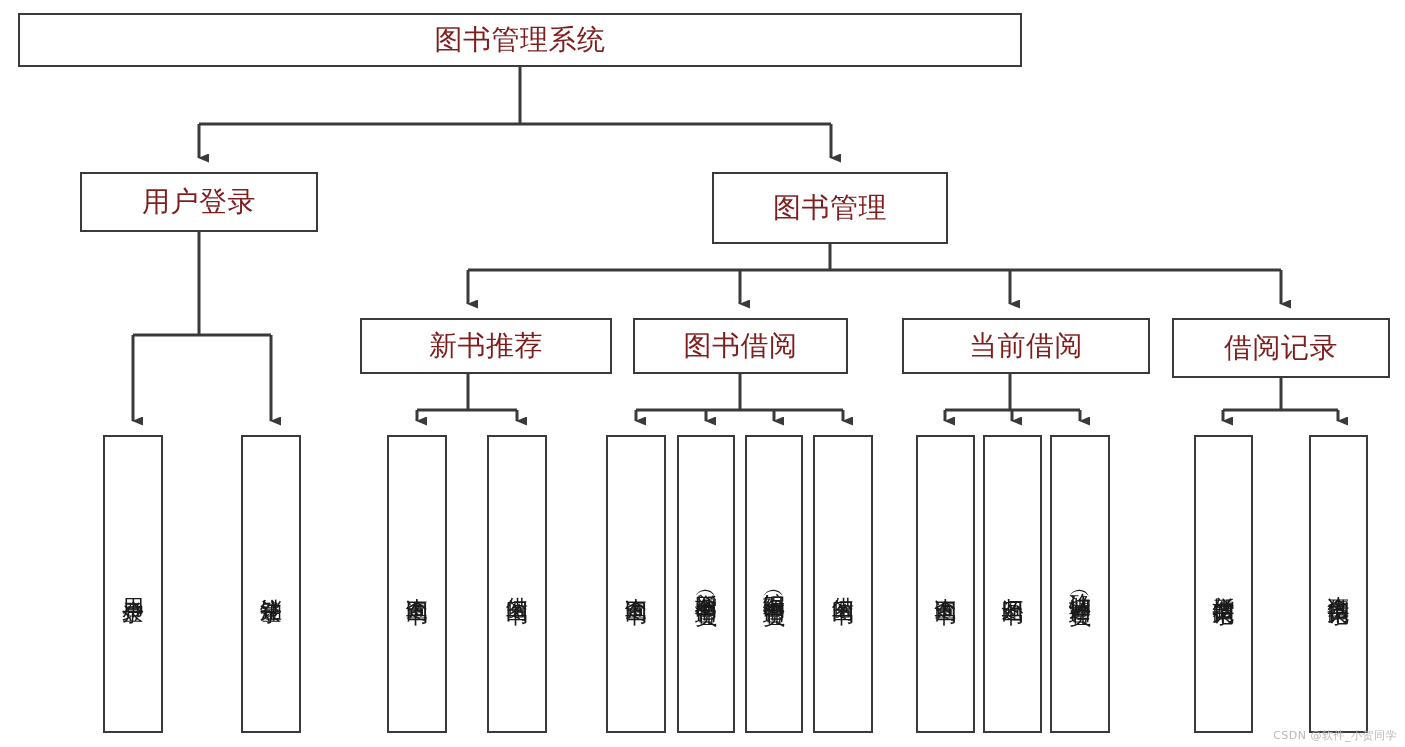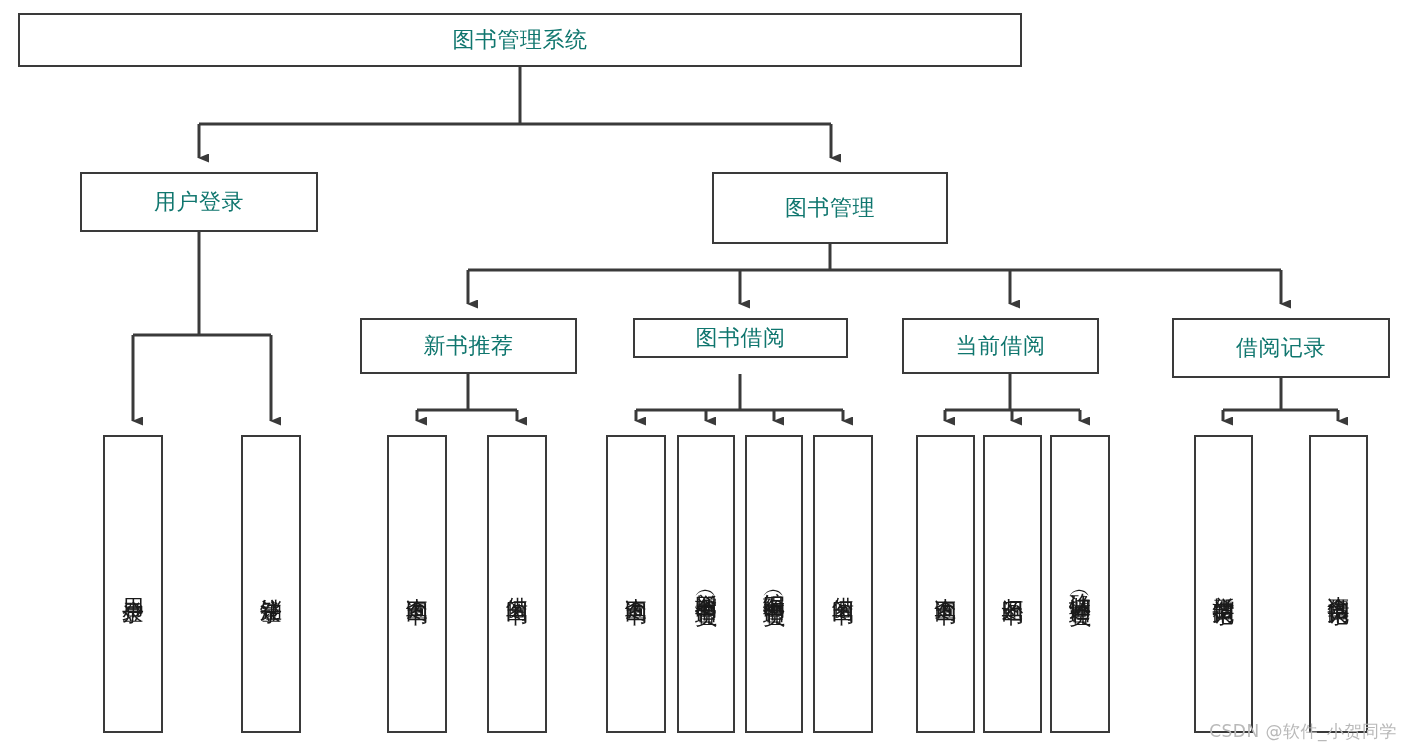--- a/index.html
+++ b/index.html
@@ -29,41 +29,41 @@
     box-sizing: border-box;
     background: #ffffff;
     border: 2px solid #3a3a3a;
     display: flex;
     align-items: center;
     justify-content: center;
     overflow: hidden;
   }
   .node-box.root-node   { border-width: 2px; }
   .node-label-h {
-    font-size: 22px;
-    color: #0f766e;
+    font-size: 28px;
+    color: #7f1d1d;
     line-height: 1.1;
     white-space: nowrap;
     letter-spacing: 0.5px;
   }
   .node-label-v {
     font-size: 22px;
     color: #1a1a1a;
     writing-mode: vertical-rl;
     text-orientation: upright;
     line-height: 1.18;
     letter-spacing: 2px;
     white-space: nowrap;
     text-align: center;
   }
   .watermark {
     position: absolute;
     right: 8px;
     bottom: 4px;
-    font-size: 17px;
+    font-size: 11px;
     color: #b9b9b9;
     white-space: nowrap;
     letter-spacing: 0.5px;
     pointer-events: none;
   }
 </style>
 </head>
 <body>
 
 <div id="diagram-root">
@@ -122,27 +122,27 @@
     <span class="node-label-h">图书管理系统</span>
   </div>
 
   <div class="node-box" style="left:80px; top:172px; width:238px; height:60px;">
     <span class="node-label-h">用户登录</span>
   </div>
   <div class="node-box" style="left:712px; top:172px; width:236px; height:72px;">
     <span class="node-label-h">图书管理</span>
   </div>
 
-  <div class="node-box" style="left:360px; top:318px; width:217px; height:56px;">
+  <div class="node-box" style="left:360px; top:318px; width:252px; height:56px;">
     <span class="node-label-h">新书推荐</span>
   </div>
-  <div class="node-box" style="left:633px; top:318px; width:215px; height:40px;">
+  <div class="node-box" style="left:633px; top:318px; width:215px; height:56px;">
     <span class="node-label-h">图书借阅</span>
   </div>
-  <div class="node-box" style="left:902px; top:318px; width:197px; height:56px;">
+  <div class="node-box" style="left:902px; top:318px; width:248px; height:56px;">
     <span class="node-label-h">当前借阅</span>
   </div>
   <div class="node-box" style="left:1172px; top:318px; width:218px; height:60px;">
     <span class="node-label-h">借阅记录</span>
   </div>
 
   <div class="node-box" style="left:103px; top:435px; width:60px; height:298px;">
     <span class="node-label-v">用户登录</span>
   </div>
   <div class="node-box" style="left:241px; top:435px; width:60px; height:298px;">

